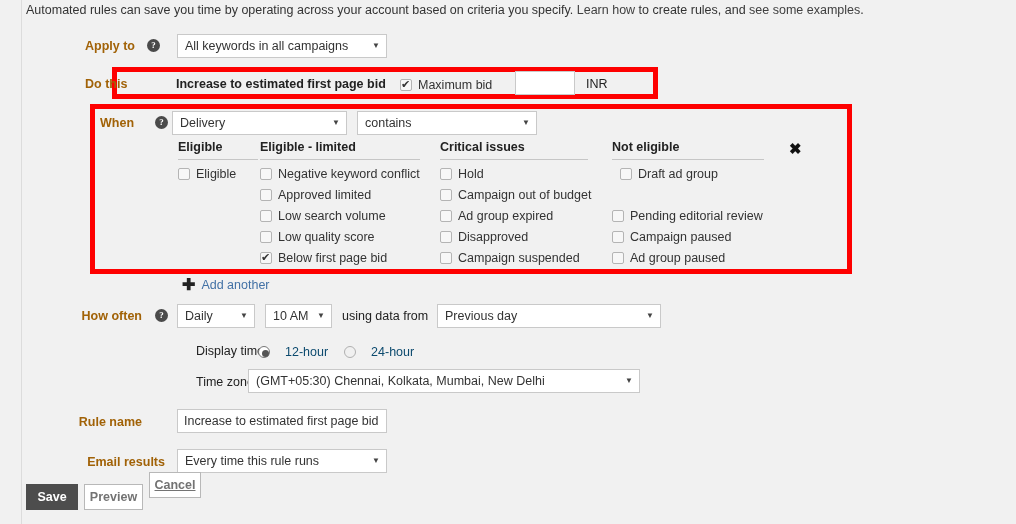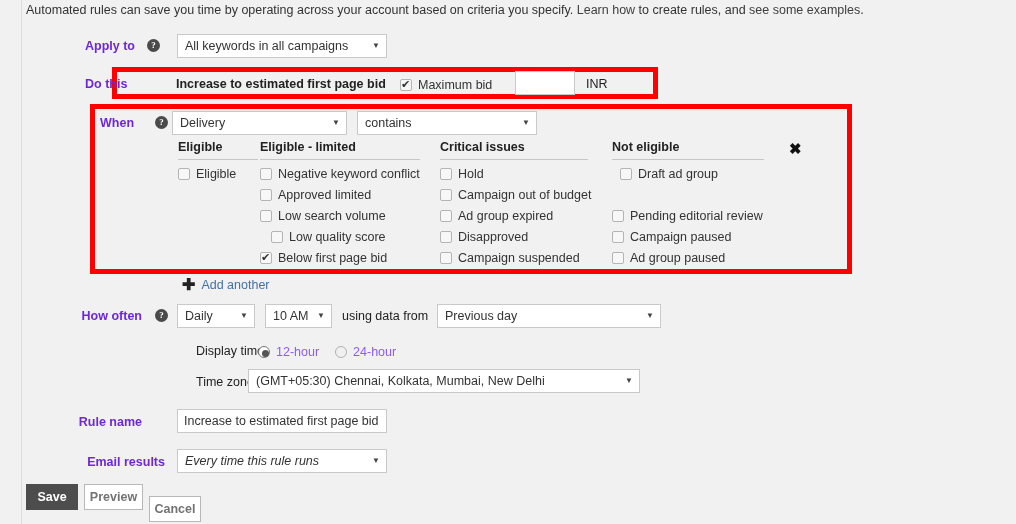--- a/index.html
+++ b/index.html
@@ -37,21 +37,21 @@
     color: #333;
     line-height: 16px;
     white-space: nowrap;
   }
   .intro a { color: #404040; text-decoration: none; }
 
   .rowlabel {
     position: absolute;
     font-weight: bold;
     font-size: 12.5px;
-    color: #6d28d9;
+    color: #a16207;
     text-align: right;
     white-space: nowrap;
   }
   .helpicon {
     position: absolute;
     width: 13px; height: 13px;
     border-radius: 50%;
     background: #4a4a4a;
     color: #fff;
     font-size: 9px;
@@ -163,21 +163,21 @@
   }
   .radio.sel { background: #fff; border-color: #777; }
   .radio.sel::after {
     content: "";
     position: absolute;
     left: 2.5px; top: 2.5px;
     width: 7px; height: 7px;
     border-radius: 50%;
     background: #555;
   }
-  .radiolabel { font-size: 12.5px; color: #8b5cf6; margin-left: 6px; margin-right: 16px; }
+  .radiolabel { font-size: 12.5px; color: #0c4a6e; margin-left: 15px; margin-right: 16px; }
 
   .btn {
     position: absolute;
     height: 26px;
     line-height: 24px;
     font-size: 12.5px;
     font-weight: bold;
     text-align: center;
     border: 1px solid #b8b8b8;
     background: #fff;
@@ -244,21 +244,21 @@
   <div class="colrule" style="left:260px; top:159px; width:160px;"></div>
   <div class="cbrow" style="left:260px; top:166px;">
     <span class="cb"></span><span class="cblabel">Negative keyword conflict</span>
   </div>
   <div class="cbrow" style="left:260px; top:187px;">
     <span class="cb"></span><span class="cblabel">Approved limited</span>
   </div>
   <div class="cbrow" style="left:260px; top:208px;">
     <span class="cb"></span><span class="cblabel">Low search volume</span>
   </div>
-  <div class="cbrow" style="left:271px; top:229px;">
+  <div class="cbrow" style="left:260px; top:229px;">
     <span class="cb"></span><span class="cblabel">Low quality score</span>
   </div>
   <div class="cbrow" style="left:260px; top:250px;">
     <span class="cb checked"></span><span class="cblabel">Below first page bid</span>
   </div>
 
   <div class="colhead" style="left:440px; top:140px;">Critical issues</div>
   <div class="colrule" style="left:440px; top:159px; width:148px;"></div>
   <div class="cbrow" style="left:440px; top:166px;">
     <span class="cb"></span><span class="cblabel">Hold</span>
@@ -321,22 +321,22 @@
     <span>(GMT+05:30) Chennai, Kolkata, Mumbai, New Delhi</span>
     <span class="caret">▼</span>
   </div>
 
   <div class="rowlabel" style="left:60px; top:415px; width:82px;">Rule name</div>
   <div class="textinput" style="left:177px; top:409px; width:210px;">
     <span>Increase to estimated first page bid</span>
   </div>
 
   <div class="rowlabel" style="left:60px; top:455px; width:105px;">Email results</div>
-  <div class="select" style="left:177px; top:449px; width:210px;font-style:italic;">
+  <div class="select" style="left:177px; top:449px; width:210px;">
     <span>Every time this rule runs</span>
     <span class="caret">▼</span>
   </div>
 
   <div class="btn primary" style="left:26px; top:484px; width:52px;">Save</div>
   <div class="btn" style="left:84px; top:484px; width:59px;">Preview</div>
-  <div class="btn" style="left:149px; top:496px; width:52px;">Cancel</div>
+  <div class="btn" style="left:149px; top:472px; width:52px;text-decoration:underline;">Cancel</div>
 
 </div>
 
 </body></html>

